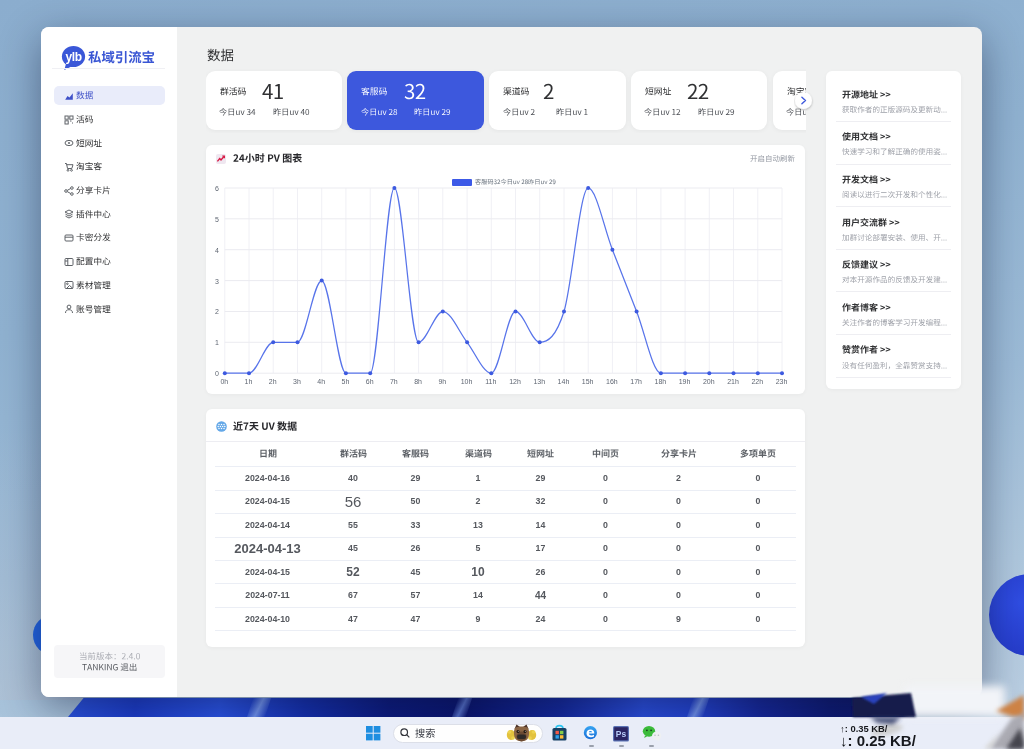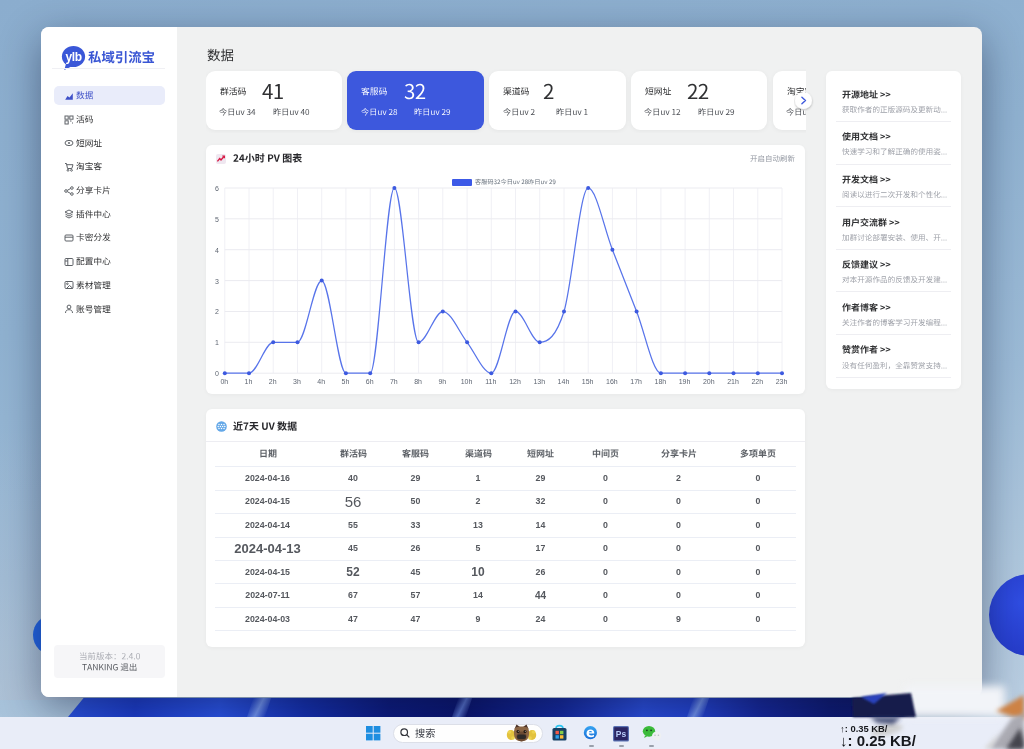--- a/index.html
+++ b/index.html
@@ -741,21 +741,21 @@
 <div class="a" style="left:215px;top:583.4px;width:580.5px;height:1px;background:#ebeef5"></div>
 <div class="a" style="left:267.5px;top:595.05px;font-size:8.8px;font-weight:700;color:#55585e;white-space:pre;transform:translate(-50%,-50%)">2024-07-11</div>
 <div class="a" style="left:353px;top:595.05px;font-size:8.8px;font-weight:700;color:#55585e;white-space:pre;transform:translate(-50%,-50%)">67</div>
 <div class="a" style="left:415.5px;top:595.05px;font-size:8.8px;font-weight:700;color:#55585e;white-space:pre;transform:translate(-50%,-50%)">57</div>
 <div class="a" style="left:478px;top:595.05px;font-size:8.8px;font-weight:700;color:#55585e;white-space:pre;transform:translate(-50%,-50%)">14</div>
 <div class="a" style="left:540.5px;top:595.05px;font-size:10px;font-weight:700;color:#55585e;white-space:pre;transform:translate(-50%,-50%)">44</div>
 <div class="a" style="left:605.5px;top:595.05px;font-size:8.8px;font-weight:700;color:#55585e;white-space:pre;transform:translate(-50%,-50%)">0</div>
 <div class="a" style="left:678.5px;top:595.05px;font-size:8.8px;font-weight:700;color:#55585e;white-space:pre;transform:translate(-50%,-50%)">0</div>
 <div class="a" style="left:758px;top:595.05px;font-size:8.8px;font-weight:700;color:#55585e;white-space:pre;transform:translate(-50%,-50%)">0</div>
 <div class="a" style="left:215px;top:606.85px;width:580.5px;height:1px;background:#ebeef5"></div>
-<div class="a" style="left:267.5px;top:618.5px;font-size:8.8px;font-weight:700;color:#55585e;white-space:pre;transform:translate(-50%,-50%)">2024-04-03</div>
+<div class="a" style="left:267.5px;top:618.5px;font-size:8.8px;font-weight:700;color:#55585e;white-space:pre;transform:translate(-50%,-50%)">2024-04-10</div>
 <div class="a" style="left:353px;top:618.5px;font-size:8.8px;font-weight:700;color:#55585e;white-space:pre;transform:translate(-50%,-50%)">47</div>
 <div class="a" style="left:415.5px;top:618.5px;font-size:8.8px;font-weight:700;color:#55585e;white-space:pre;transform:translate(-50%,-50%)">47</div>
 <div class="a" style="left:478px;top:618.5px;font-size:8.8px;font-weight:700;color:#55585e;white-space:pre;transform:translate(-50%,-50%)">9</div>
 <div class="a" style="left:540.5px;top:618.5px;font-size:8.8px;font-weight:700;color:#55585e;white-space:pre;transform:translate(-50%,-50%)">24</div>
 <div class="a" style="left:605.5px;top:618.5px;font-size:8.8px;font-weight:700;color:#55585e;white-space:pre;transform:translate(-50%,-50%)">0</div>
 <div class="a" style="left:678.5px;top:618.5px;font-size:8.8px;font-weight:700;color:#55585e;white-space:pre;transform:translate(-50%,-50%)">9</div>
 <div class="a" style="left:758px;top:618.5px;font-size:8.8px;font-weight:700;color:#55585e;white-space:pre;transform:translate(-50%,-50%)">0</div>
 <div class="a" style="left:215px;top:630.3px;width:580.5px;height:1px;background:#ebeef5"></div>
 <div class="a" style="left:825.5px;top:71px;width:135.5px;height:318px;background:#fff;border-radius:6px;box-shadow:0 1px 4px rgba(0,0,0,.04)"></div>
 <svg class="a" style="left:841.5px;top:88.5px" width="49.7" height="11.2" fill="#303133">

